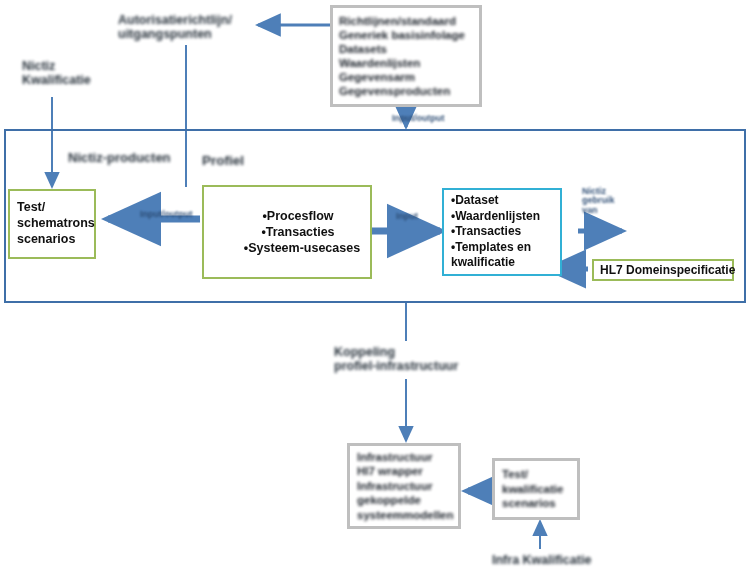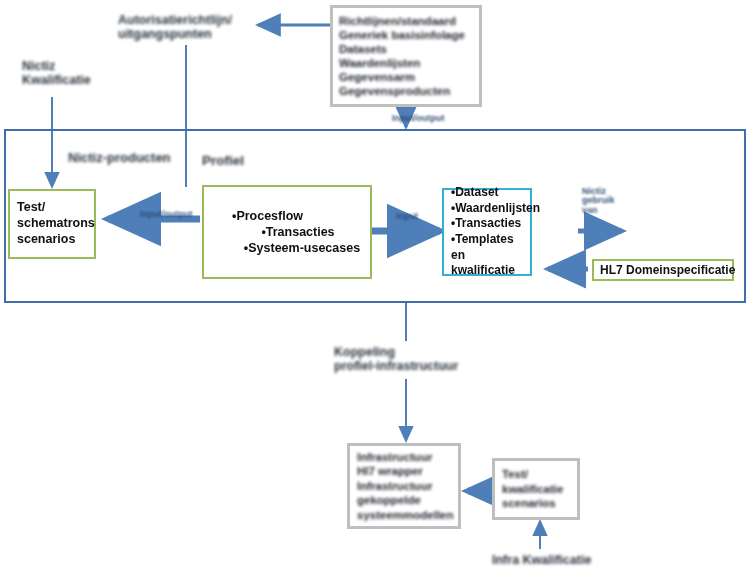--- a/index.html
+++ b/index.html
@@ -103,27 +103,27 @@
   <div class="box box-green" style="left:8px;top:188px;width:88px;height:70px;padding:4px 7px;">
     <div style="font-size:12.5px;font-weight:bold;line-height:1.26;">
       <div>Test/</div>
       <div>schematrons</div>
       <div>scenarios</div>
     </div>
   </div>
 
   <div class="box box-green" style="left:202px;top:184px;width:170px;height:94px;padding:3px 6px;">
     <div style="font-size:12.5px;line-height:1.28;">
-      <div class="b-title" style="text-align:left;padding-left:22px;">•Procesflow</div>
+      <div class="b-title" style="text-align:center;padding-left:22px;">•Procesflow</div>
       <div class="b-title" style="text-align:center;padding-left:22px;">•Transacties</div>
       <div class="b-title" style="text-align:center;padding-left:30px;">•Systeem-usecases</div>
     </div>
   </div>
 
-  <div class="box box-cyan" style="left:442px;top:187px;width:90px;height:88px;padding:3px 7px;">
+  <div class="box box-cyan" style="left:442px;top:187px;width:120px;height:88px;padding:3px 7px;">
     <div style="font-size:12px;font-weight:bold;line-height:1.3;">
       <div>•Dataset</div>
       <div>•Waardenlijsten</div>
       <div>•Transacties</div>
       <div>•Templates en</div>
       <div>kwalificatie</div>
     </div>
   </div>
 
 

